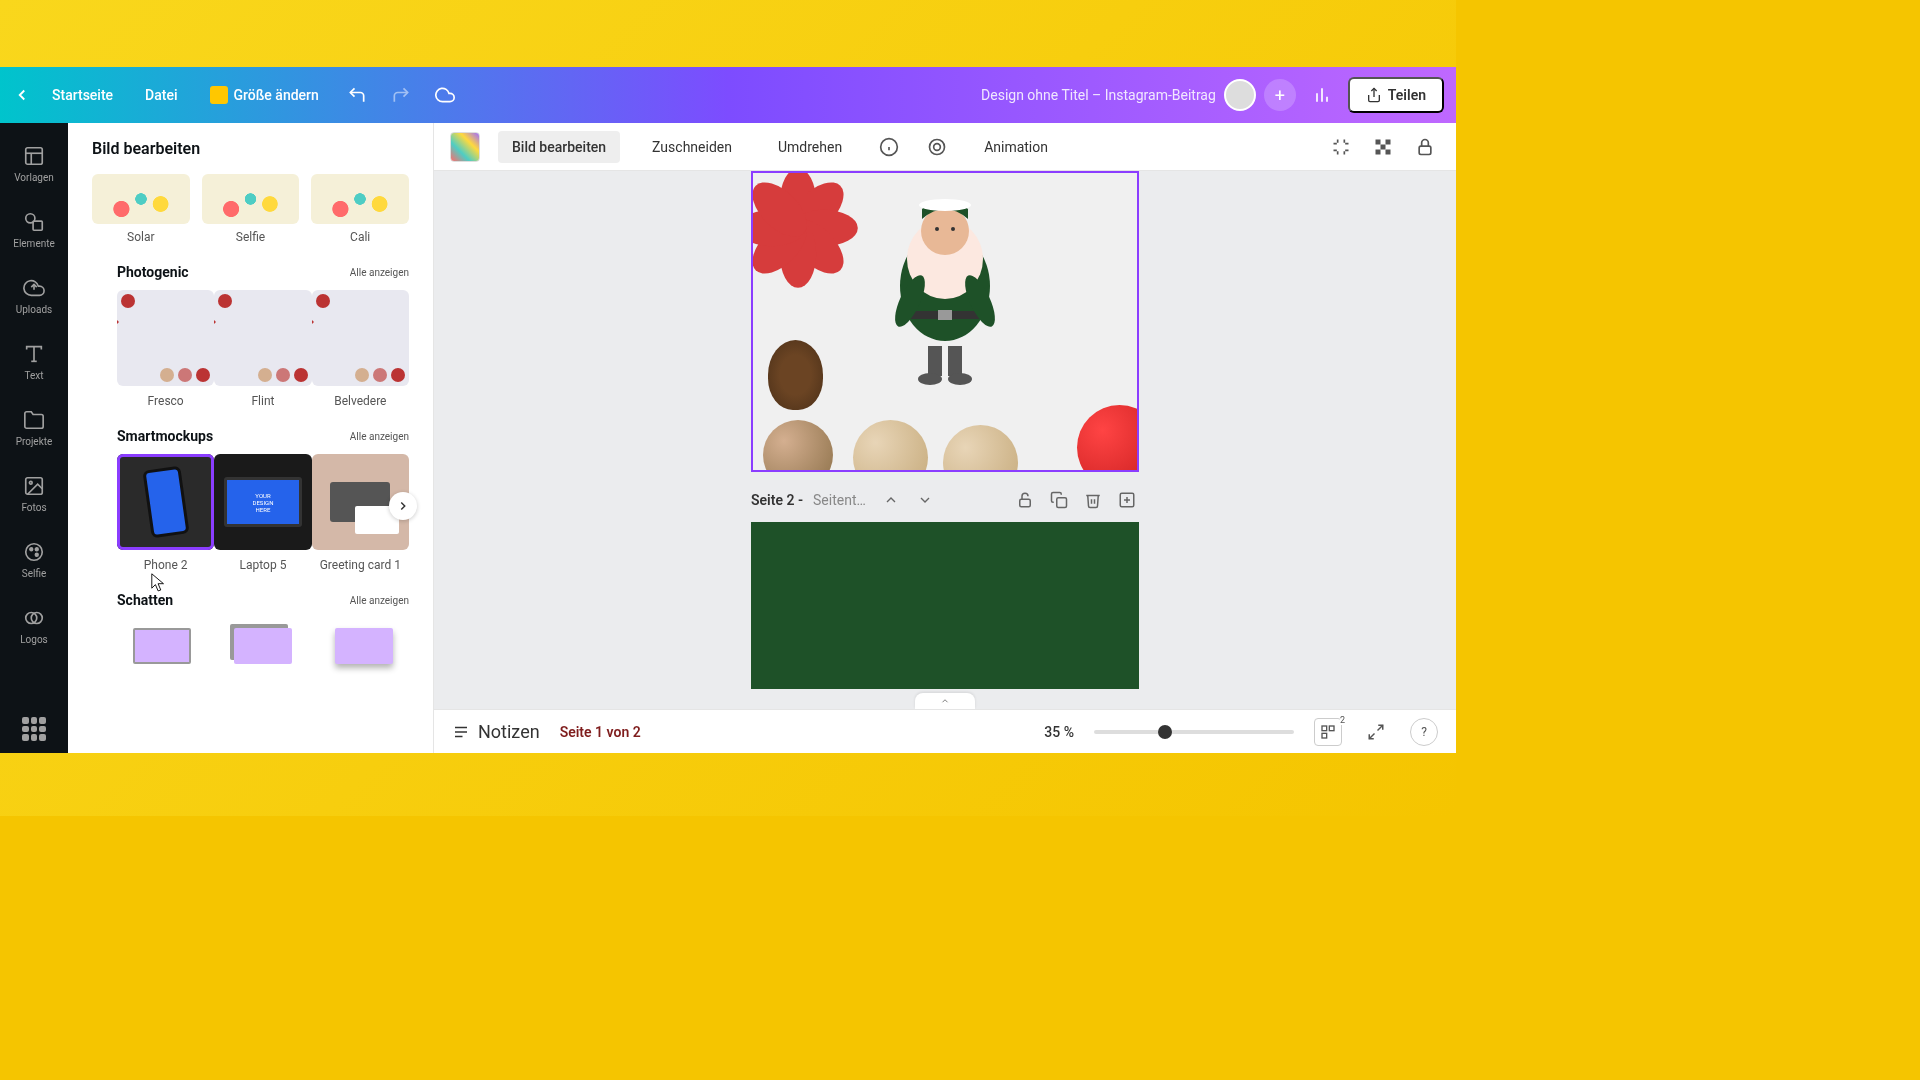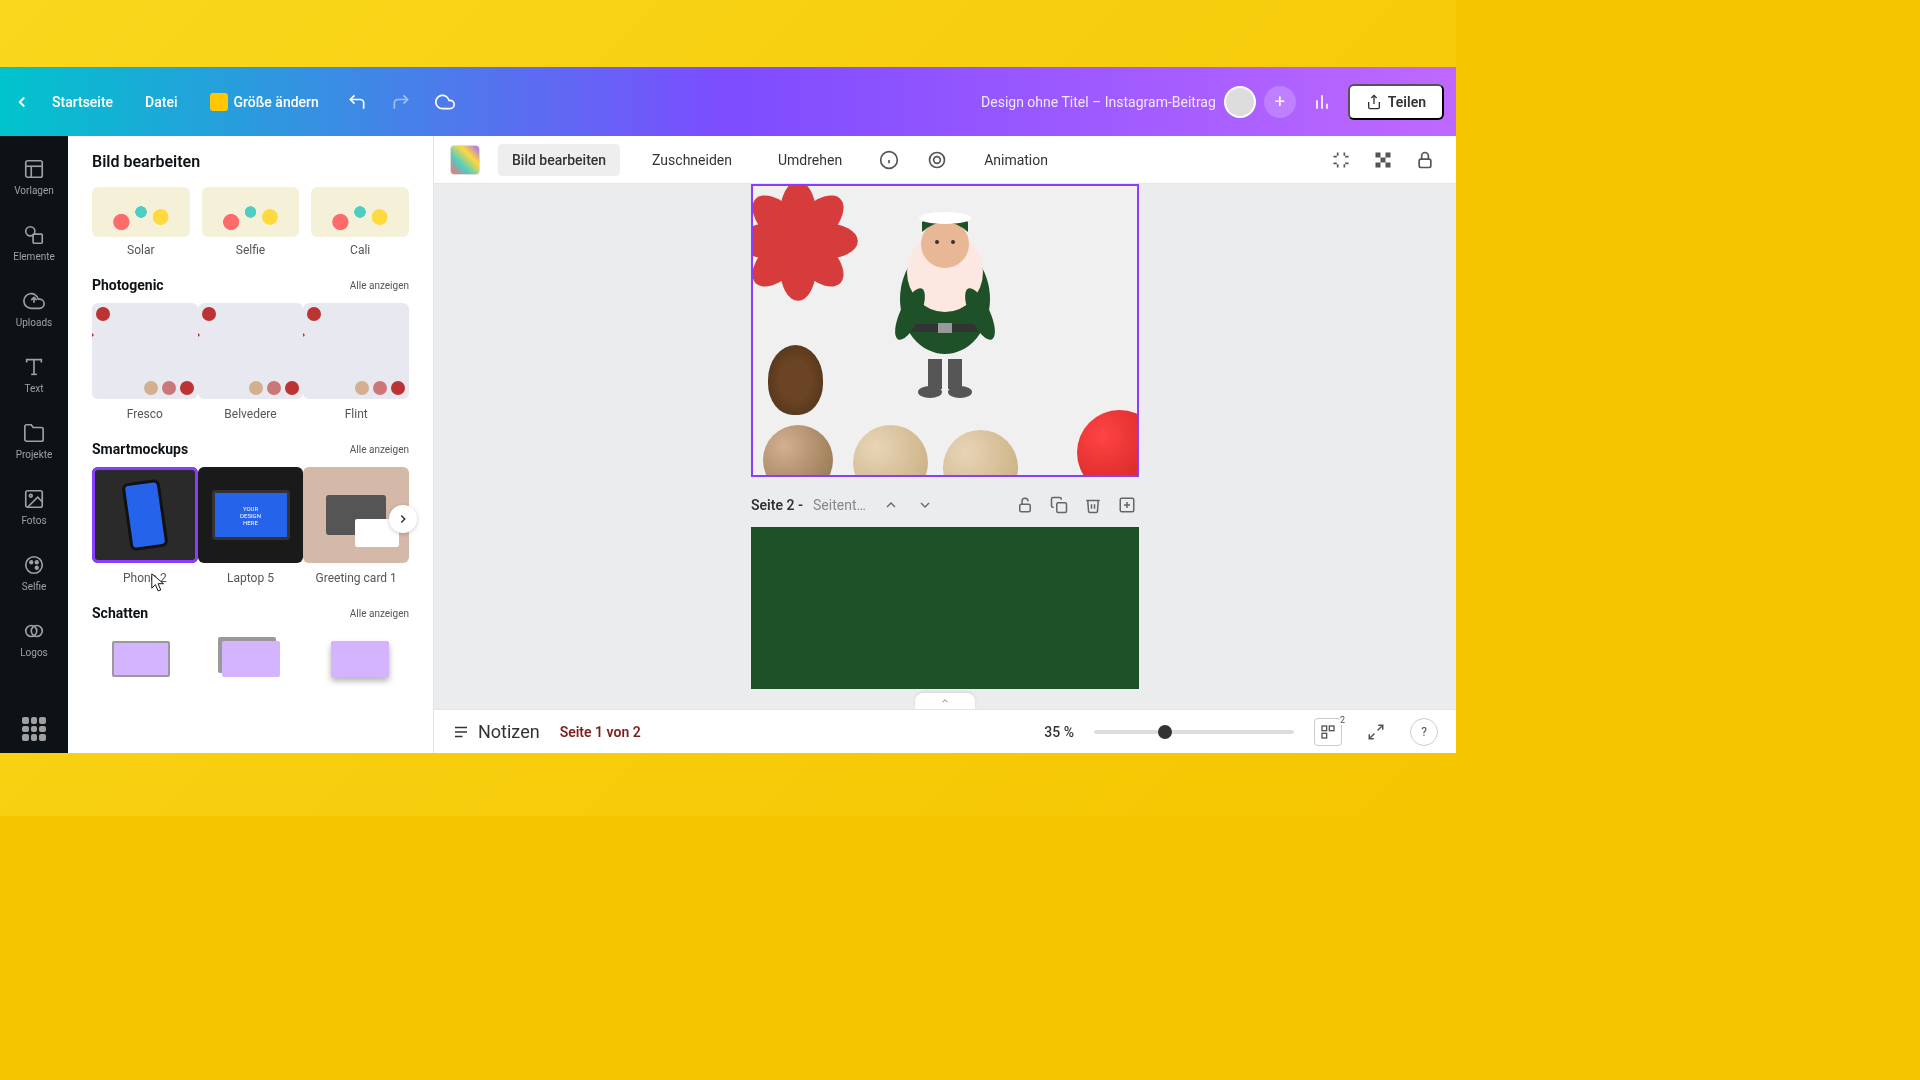--- a/index.html
+++ b/index.html
@@ -1,21 +1,21 @@
 <!DOCTYPE html>
 <html><head>
 <meta charset="utf-8">
 <style>
   * { box-sizing: border-box; margin: 0; padding: 0; font-family: -apple-system, BlinkMacSystemFont, "Segoe UI", Roboto, sans-serif; }
   body { width: 1456px; height: 816px; overflow: hidden; background: #f5c500; position: relative; }
   
   .outer-bg { position: absolute; inset: 0; background: linear-gradient(135deg, #f9d71c 0%, #f5c500 100%); }
   .video-frame { position: absolute; top: 67px; left: 0; right: 0; bottom: 63px; background: #fff; display: flex; flex-direction: column; }
   
-  .top-bar { height: 69px; background: linear-gradient(90deg, #00c4cc 0%, #7d4cff 50%, #bf68ff 100%); display: flex; align-items: center; padding: 0 12px; gap: 8px; }
+  .top-bar { height: 56px; background: linear-gradient(90deg, #00c4cc 0%, #7d4cff 50%, #bf68ff 100%); display: flex; align-items: center; padding: 0 12px; gap: 8px; }
   .top-btn { background: transparent; border: none; color: #fff; font-size: 14px; font-weight: 500; padding: 8px 12px; cursor: pointer; border-radius: 6px; display: flex; align-items: center; gap: 6px; }
   .back-arrow { width: 20px; height: 20px; display: flex; align-items: center; justify-content: center; color: #fff; }
   .crown { width: 18px; height: 18px; background: #ffc700; border-radius: 3px; display: inline-block; }
   .top-spacer { flex: 1; }
   .doc-title { color: rgba(255,255,255,0.85); font-size: 14px; }
   .avatar { width: 32px; height: 32px; border-radius: 50%; background: #ddd; border: 2px solid #fff; }
   .plus-btn { width: 32px; height: 32px; border-radius: 50%; background: rgba(255,255,255,0.2); color: #fff; display: flex; align-items: center; justify-content: center; font-size: 18px; }
   .share-btn { background: #fff; color: #333; border-radius: 6px; padding: 8px 16px; font-size: 14px; font-weight: 600; display: flex; align-items: center; gap: 6px; }
   .icon-btn { width: 36px; height: 36px; display: flex; align-items: center; justify-content: center; color: #fff; cursor: pointer; }
   
@@ -30,21 +30,21 @@
   .side-panel { width: 366px; background: #fff; border-right: 1px solid #e5e5e5; display: flex; flex-direction: column; overflow: hidden; }
   .panel-header { padding: 16px 24px 8px; font-size: 16px; font-weight: 600; color: #0d1216; }
   .panel-scroll { flex: 1; overflow-y: auto; padding: 0 24px 20px; }
   
   .filter-row { display: flex; gap: 12px; margin-top: 8px; }
   .filter-item { flex: 1; text-align: center; }
   .filter-thumb { width: 100%; height: 50px; border-radius: 6px; background: #f5f0d8; position: relative; overflow: hidden; }
   .filter-label { font-size: 12px; color: #555; margin-top: 6px; }
   .balloon { width: 100%; height: 100%; background: radial-gradient(circle at 30% 70%, #ff6b6b 10%, transparent 11%), radial-gradient(circle at 50% 50%, #4ecdc4 10%, transparent 11%), radial-gradient(circle at 70% 60%, #ffd93d 10%, transparent 11%), #f5f0d8; }
   
-  .section { margin-top: 20px; }
+  .section { margin-top: 20px; margin-left: 25px; }
   .section-head { display: flex; justify-content: space-between; align-items: center; margin-bottom: 10px; }
   .section-title { font-size: 14px; font-weight: 700; color: #0d1216; }
   .see-all { font-size: 10px; color: #555; cursor: pointer; }
   .thumb-row { display: flex; position: relative; }
   .thumb-item { flex: 1; text-align: center; min-width: 0; }
   .thumb-img { width: 100%; height: 96px; border-radius: 6px; background: #e8e8f0; position: relative; overflow: hidden; }
   .thumb-img.selected { outline: 3px solid #8b3dff; outline-offset: -3px; }
   .thumb-label { font-size: 12px; color: #555; margin-top: 8px; }
   .chevron-next { position: absolute; right: -8px; top: 38px; width: 28px; height: 28px; border-radius: 50%; background: #fff; box-shadow: 0 1px 4px rgba(0,0,0,0.2); display: flex; align-items: center; justify-content: center; cursor: pointer; z-index: 2; }
   
@@ -297,27 +297,27 @@
             <div class="thumb-item">
                 <div class="thumb-img xmas-thumb">
                   <div class="tri"></div>
                 </div>
                 <div class="thumb-label">Fresco</div>
               </div>
             <div class="thumb-item">
                 <div class="thumb-img xmas-thumb">
                   <div class="tri"></div>
                 </div>
-                <div class="thumb-label">Belvedere</div>
+                <div class="thumb-label">Flint</div>
               </div>
             <div class="thumb-item">
                 <div class="thumb-img xmas-thumb">
                   <div class="tri"></div>
                 </div>
-                <div class="thumb-label">Flint</div>
+                <div class="thumb-label">Belvedere</div>
               </div>
           </div>
         </div>
 
         <div class="section">
           <div class="section-head">
             <div class="section-title">Smartmockups</div>
             <div class="see-all">Alle anzeigen</div>
           </div>
           <div class="thumb-row">

